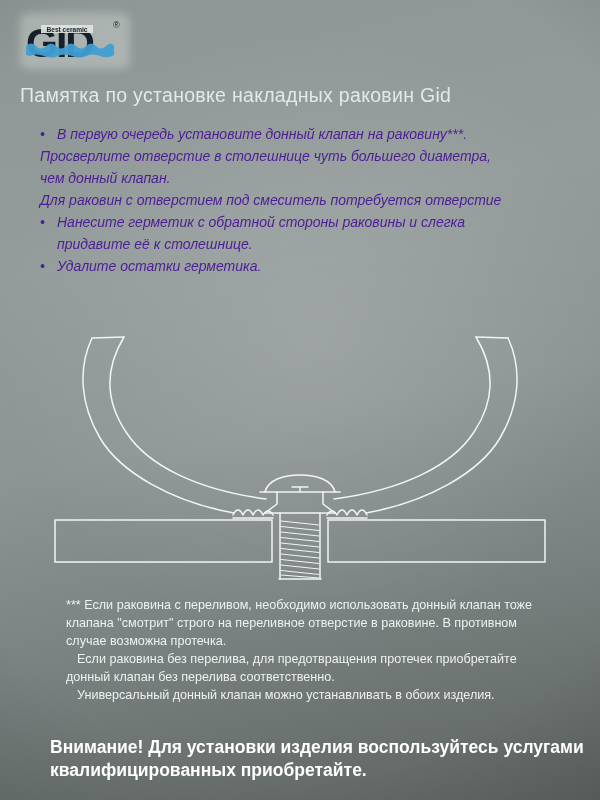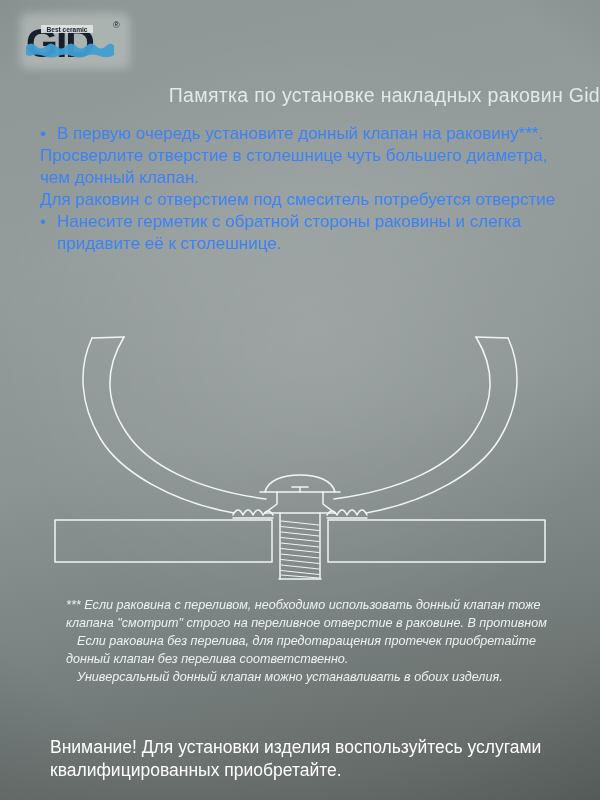--- a/index.html
+++ b/index.html
@@ -12,41 +12,41 @@
       radial-gradient(ellipse 120% 95% at 50% 45%, rgba(0,0,0,0) 55%, rgba(12,18,18,0.28) 100%),
       linear-gradient(168deg, #8e9796 0%, #949c9b 30%, #8d9594 52%, #7b8382 72%, #676e6c 90%, #5c6361 100%);
   }
   .logo-patch {
     position:absolute; left:20px; top:13px; width:110px; height:56px;
     background:rgba(240,243,240,0.30); border-radius:8px; filter:blur(4px);
   }
   .logo { position:absolute; left:26px; top:17px; width:98px; height:50px; }
   .page-title {
     position:absolute; top:84px; left:0; width:100%;
-    text-align:right; font-size:19.5px; font-weight:400;
+    text-align:left; font-size:19.5px; font-weight:400;
     color:#e4e8e7; letter-spacing:0.3px; white-space:nowrap;padding-left:20px;
   }
   .instructions {
     position:absolute; left:40px; top:123px; width:534px;
-    font-size:17px; line-height:22px; color:#3b82f6;
+    font-size:14px; line-height:22px; color:#4c1d95;font-style:italic;
   }
   .instructions .line { white-space:nowrap; }
   .instructions .line.ind { padding-left:17px; }
   .marker { display:inline-block; width:17px; }
   .marker:empty { display:none; }
   .diagram { position:absolute; left:40px; top:332px; width:520px; height:258px; }
   .footnote {
     position:absolute; left:66px; top:596px; width:494px;
-    font-size:12.6px; line-height:18px; color:#eef1f0;font-style:italic;
+    font-size:12.6px; line-height:18px; color:#eef1f0;
   }
   .footnote .line { white-space:nowrap; }
   .footnote .line.ind { padding-left:11px; }
   .warning {
     position:absolute; left:50px; top:736px; width:520px;
-    font-size:17.5px; font-weight:normal; line-height:23px; color:#ffffff;
+    font-size:17.5px; font-weight:bold; line-height:23px; color:#ffffff;
   }
   .warning .line { white-space:nowrap; }
 </style>
 </head>
 <body>
 
 <div class="logo-patch"></div>
 <svg class="logo" viewBox="0 0 98 50">
   <text x="0" y="40" font-size="41" font-weight="bold" letter-spacing="-2" fill="#16202c" font-family="Liberation Sans, sans-serif">GID</text>
   <text x="87" y="11" font-size="9" fill="#1a2430" font-family="Liberation Sans, sans-serif">®</text>
@@ -66,20 +66,21 @@
 
     <div class="line"><span>чем донный клапан.</span></div>
 
     <div class="line"><span>Для раковин с отверстием под смеситель потребуется отверстие</span></div>
 
 
     <div class="line"><span class="marker">•</span><span>Нанесите герметик с обратной стороны раковины и слегка</span></div>
 
     <div class="line ind"><span>придавите её к столешнице.</span></div>
 
+    <div class="line"><span class="marker">•</span><span>Удалите остатки герметика.</span></div>
 
   </div>
 
 <svg class="diagram" viewBox="0 0 520 258">
   <g stroke="#f2f4f3" stroke-width="1.5" fill="none" stroke-linecap="round" stroke-linejoin="round">
 
     <rect x="15" y="188" width="217" height="42"></rect>
     <rect x="288" y="188" width="217" height="42"></rect>
 
     <g>
@@ -130,20 +131,21 @@
   </g>
 </svg>
 
 <div class="footnote">
 
     <div class="line"><span>*** Если раковина с переливом, необходимо использовать донный клапан тоже</span></div>
 
 
     <div class="line"><span>клапана "смотрит" строго на переливное отверстие в раковине. В противном</span></div>
 
+    <div class="line"><span>случае возможна протечка.</span></div>
 
     <div class="line ind"><span>Если раковина без перелива, для предотвращения протечек приобретайте</span></div>
 
     <div class="line"><span>донный клапан без перелива соответственно.</span></div>
 
     <div class="line ind"><span>Универсальный донный клапан можно устанавливать в обоих изделия.</span></div>
   </div>
 
 <div class="warning">
 

